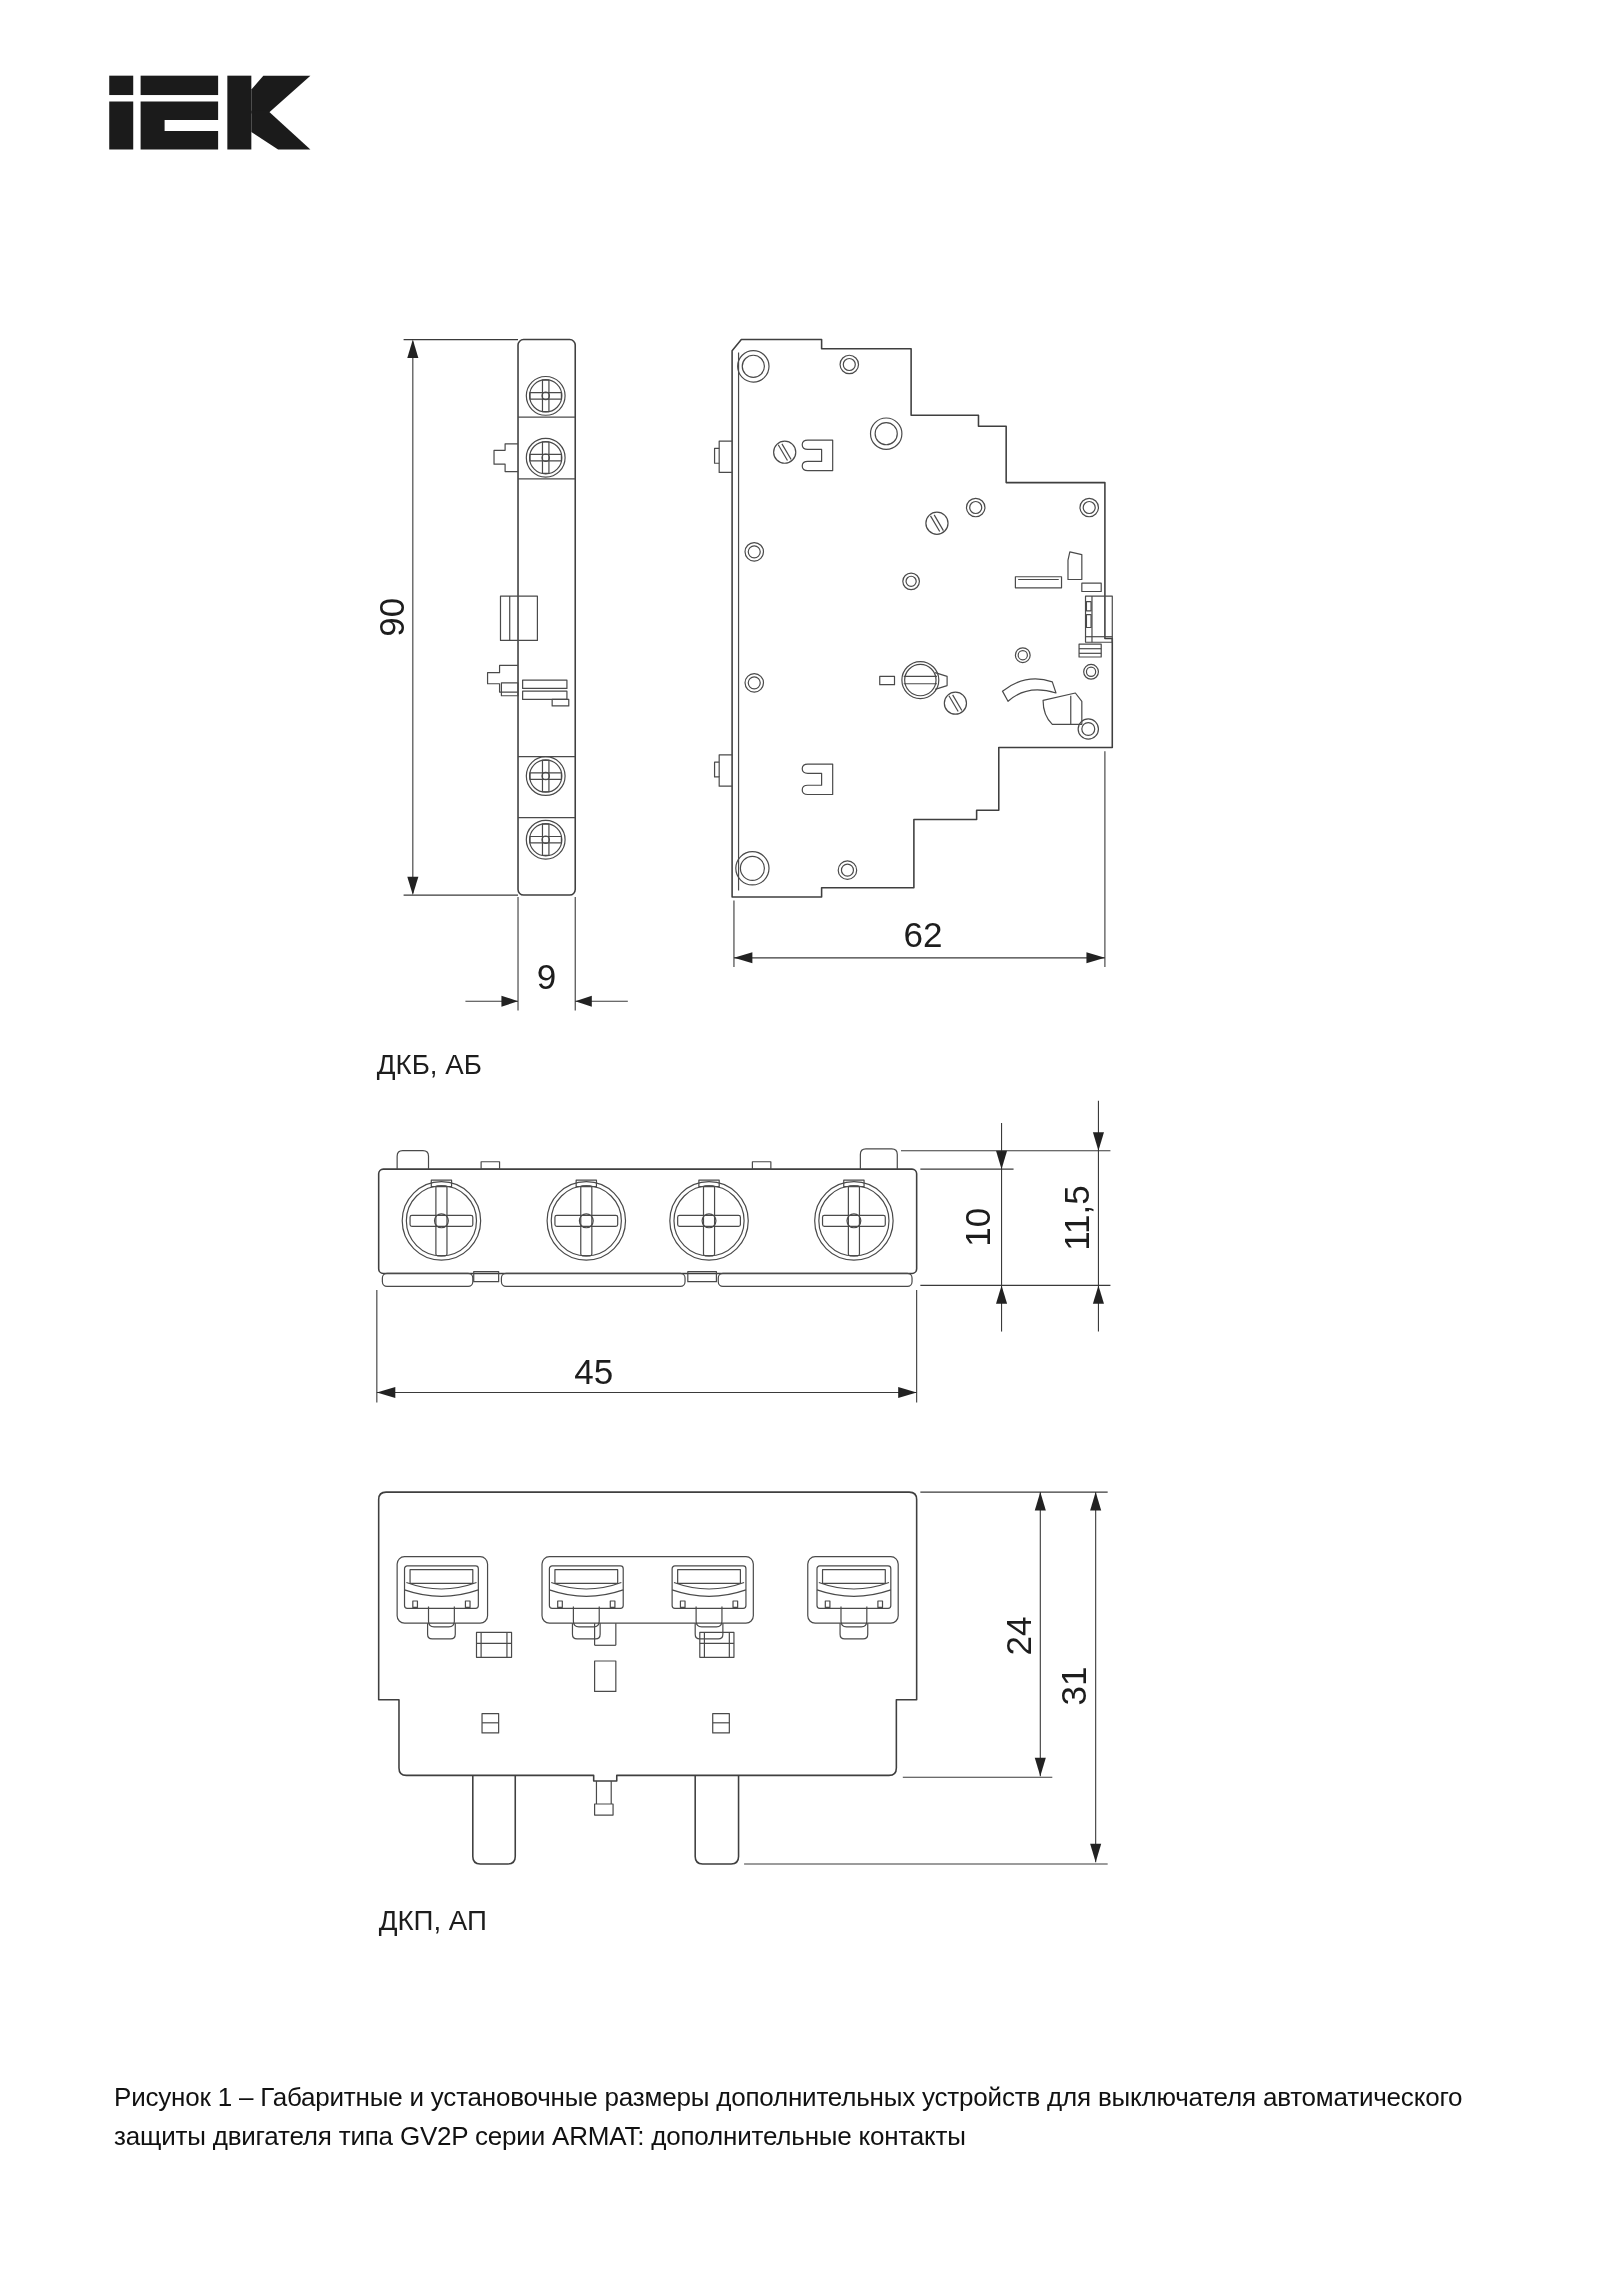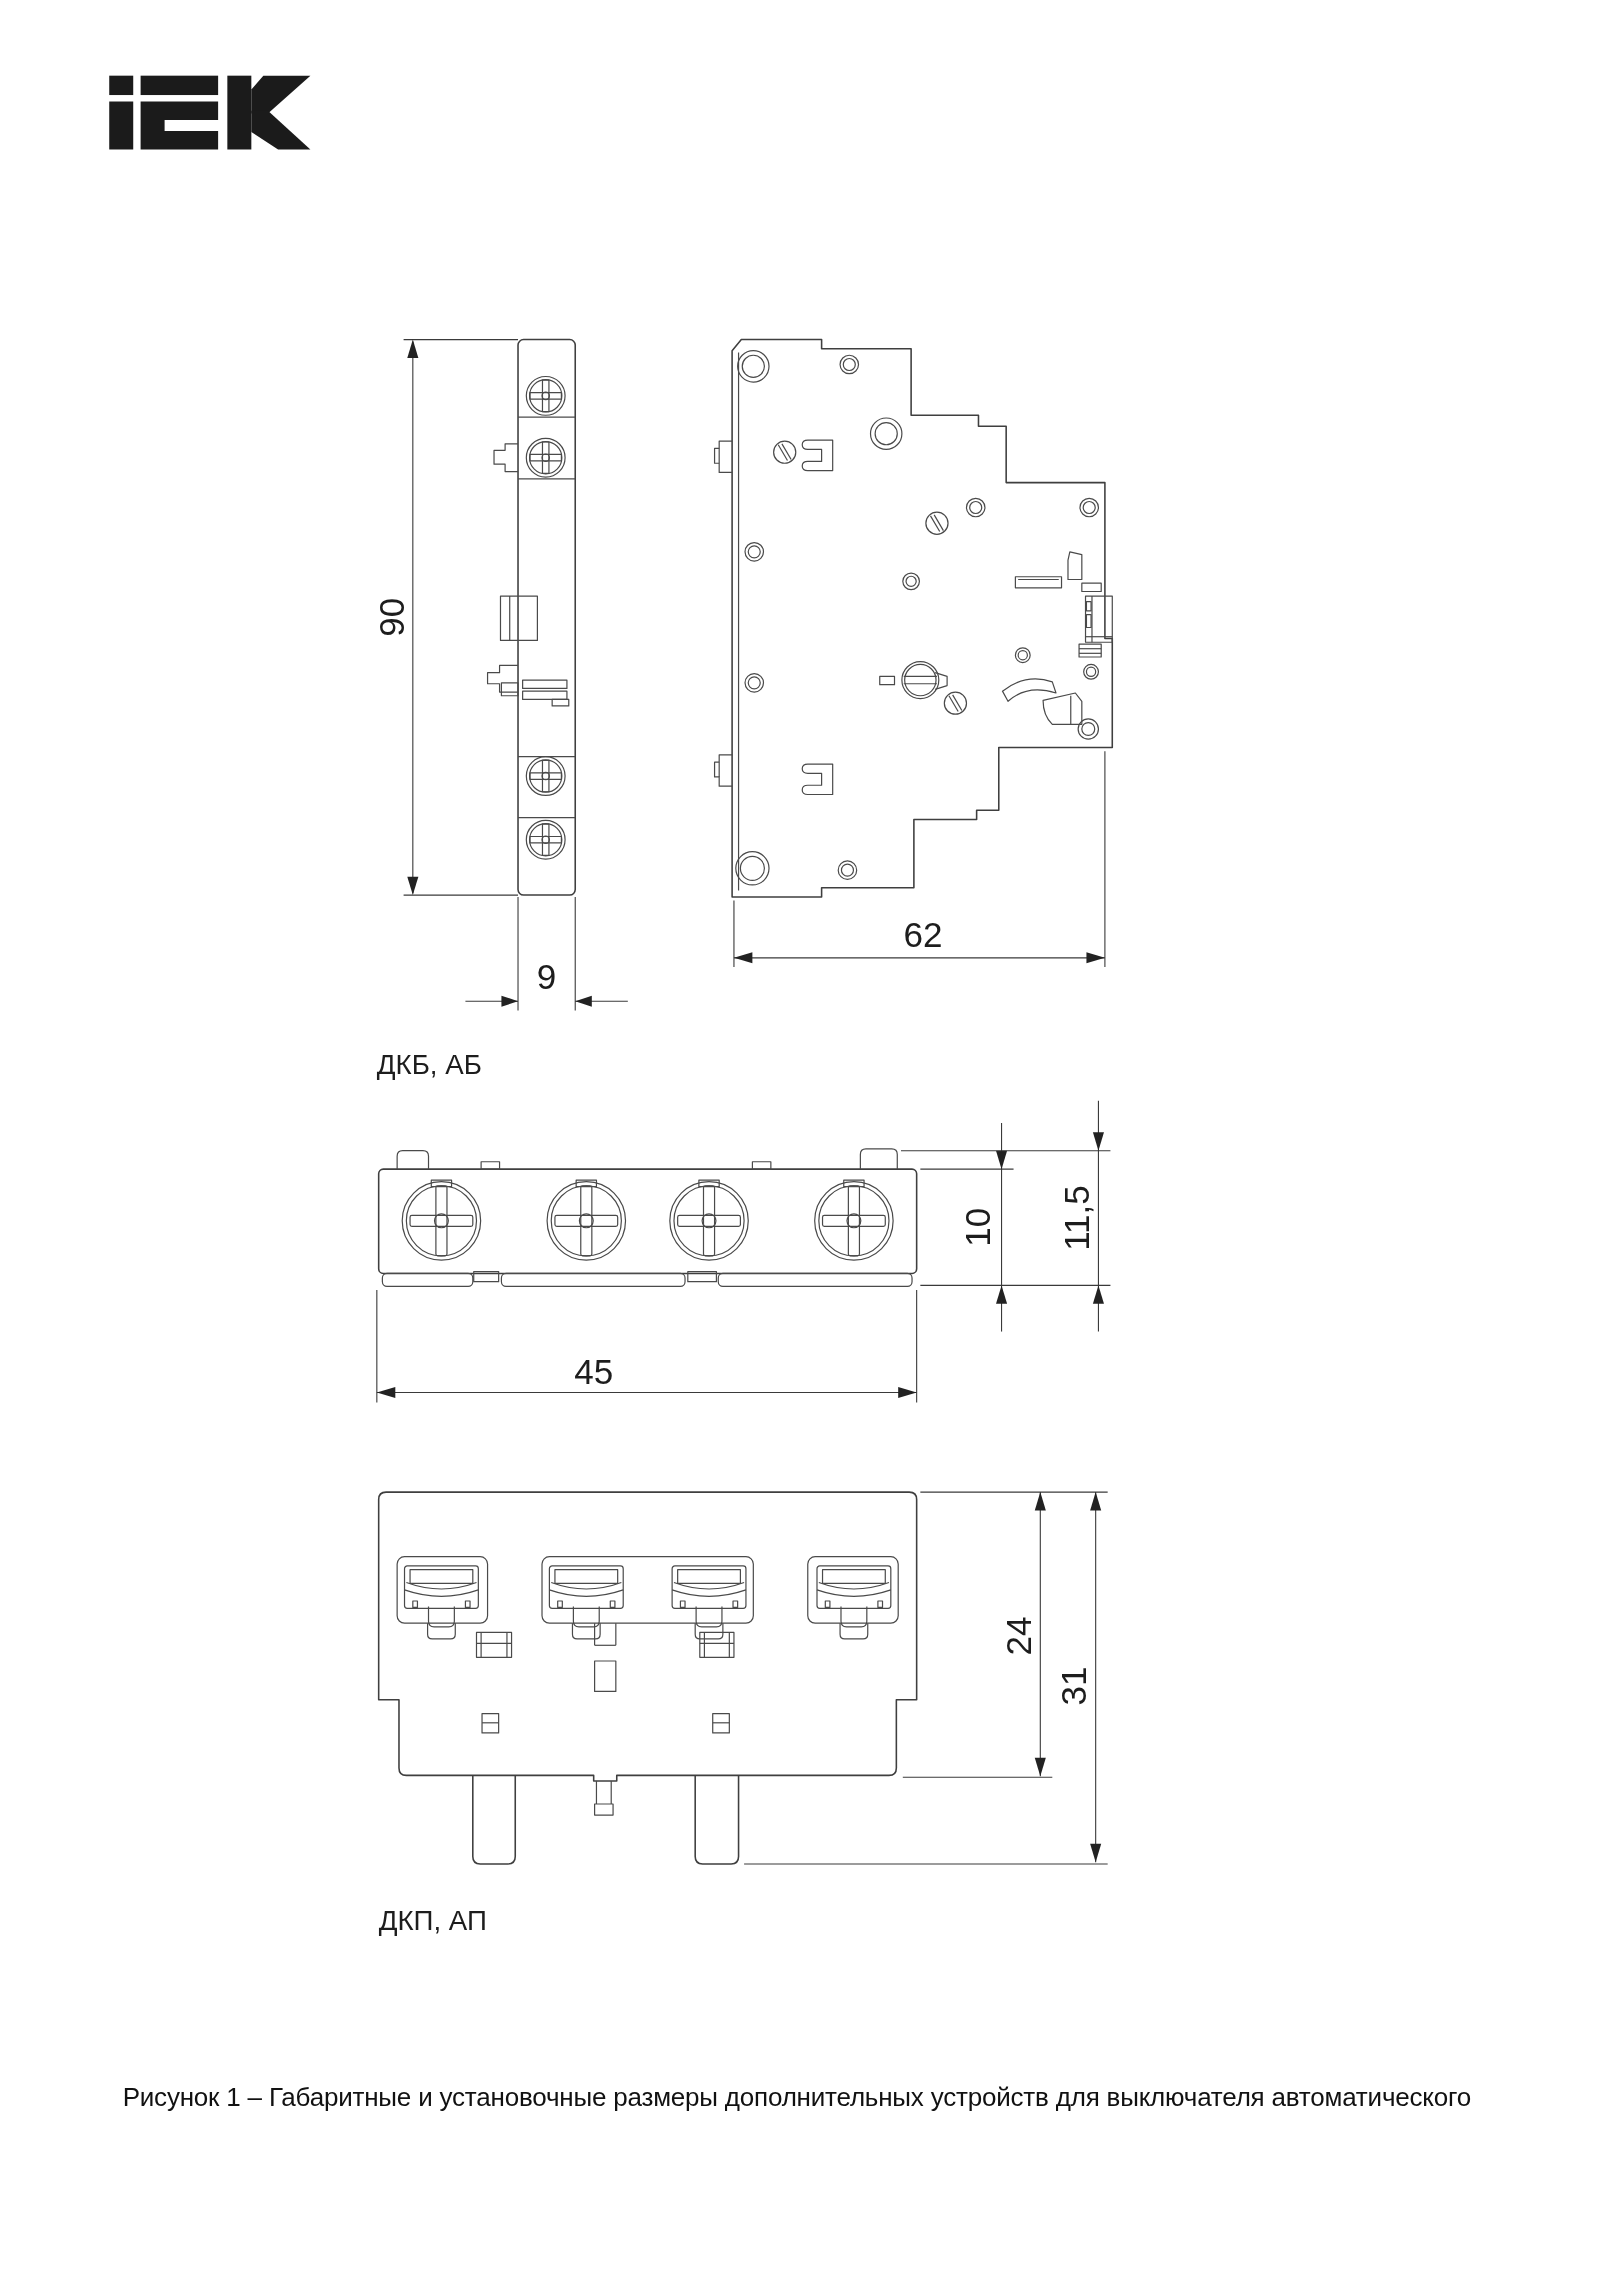--- a/index.html
+++ b/index.html
@@ -10,21 +10,21 @@
   #drawing-layer{position:absolute;left:0;top:0;}
   .outline{fill:none;stroke:#3f3f3f;stroke-width:1.7;stroke-linejoin:round;}
   .detail{fill:none;stroke:#4a4a4a;stroke-width:1.3;stroke-linejoin:round;}
   .dimline{fill:none;stroke:#3a3a3a;stroke-width:1.2;}
   .arrow{fill:#222222;stroke:none;}
   .dimtext{font-family:"Liberation Sans",sans-serif;font-size:38px;fill:#1d1d1d;}
   .labeltext{font-family:"Liberation Sans",sans-serif;font-size:30px;fill:#1d1d1d;}
   .logo-shape{fill:#1b1b1b;stroke:none;}
   #caption{
     position:absolute;left:114px;top:2078px;width:1357px;
-    font-size:26px;line-height:39px;letter-spacing:-0.2px;color:#111111;text-align:right;
+    font-size:26px;line-height:39px;letter-spacing:-0.2px;color:#111111;
   }
 </style>
 </head>
 <body>
 
 <svg id="drawing-layer" width="1610" height="2294" viewBox="0 0 1744 2486">
 
   <defs>
 
     <g id="screw-top" class="detail">
@@ -327,14 +327,15 @@
       <polygon class="arrow" points="1187,1617 1181,1637 1193,1637"></polygon>
       <polygon class="arrow" points="1187,2018 1181,1998 1193,1998"></polygon>
       <text class="dimtext" x="1177" y="1827" text-anchor="middle" transform="rotate(-90 1177 1827)">31</text>
     </g>
     <text class="labeltext" x="410" y="2092">ДКП, АП</text>
   </g>
 </svg>
 
 <div id="caption">
   <div>Рисунок 1 – Габаритные и установочные размеры дополнительных устройств для выключателя автоматического</div>
+  <div>защиты двигателя типа GV2P серии ARMAT: дополнительные контакты</div>
 </div>
 
 
 </body></html>

